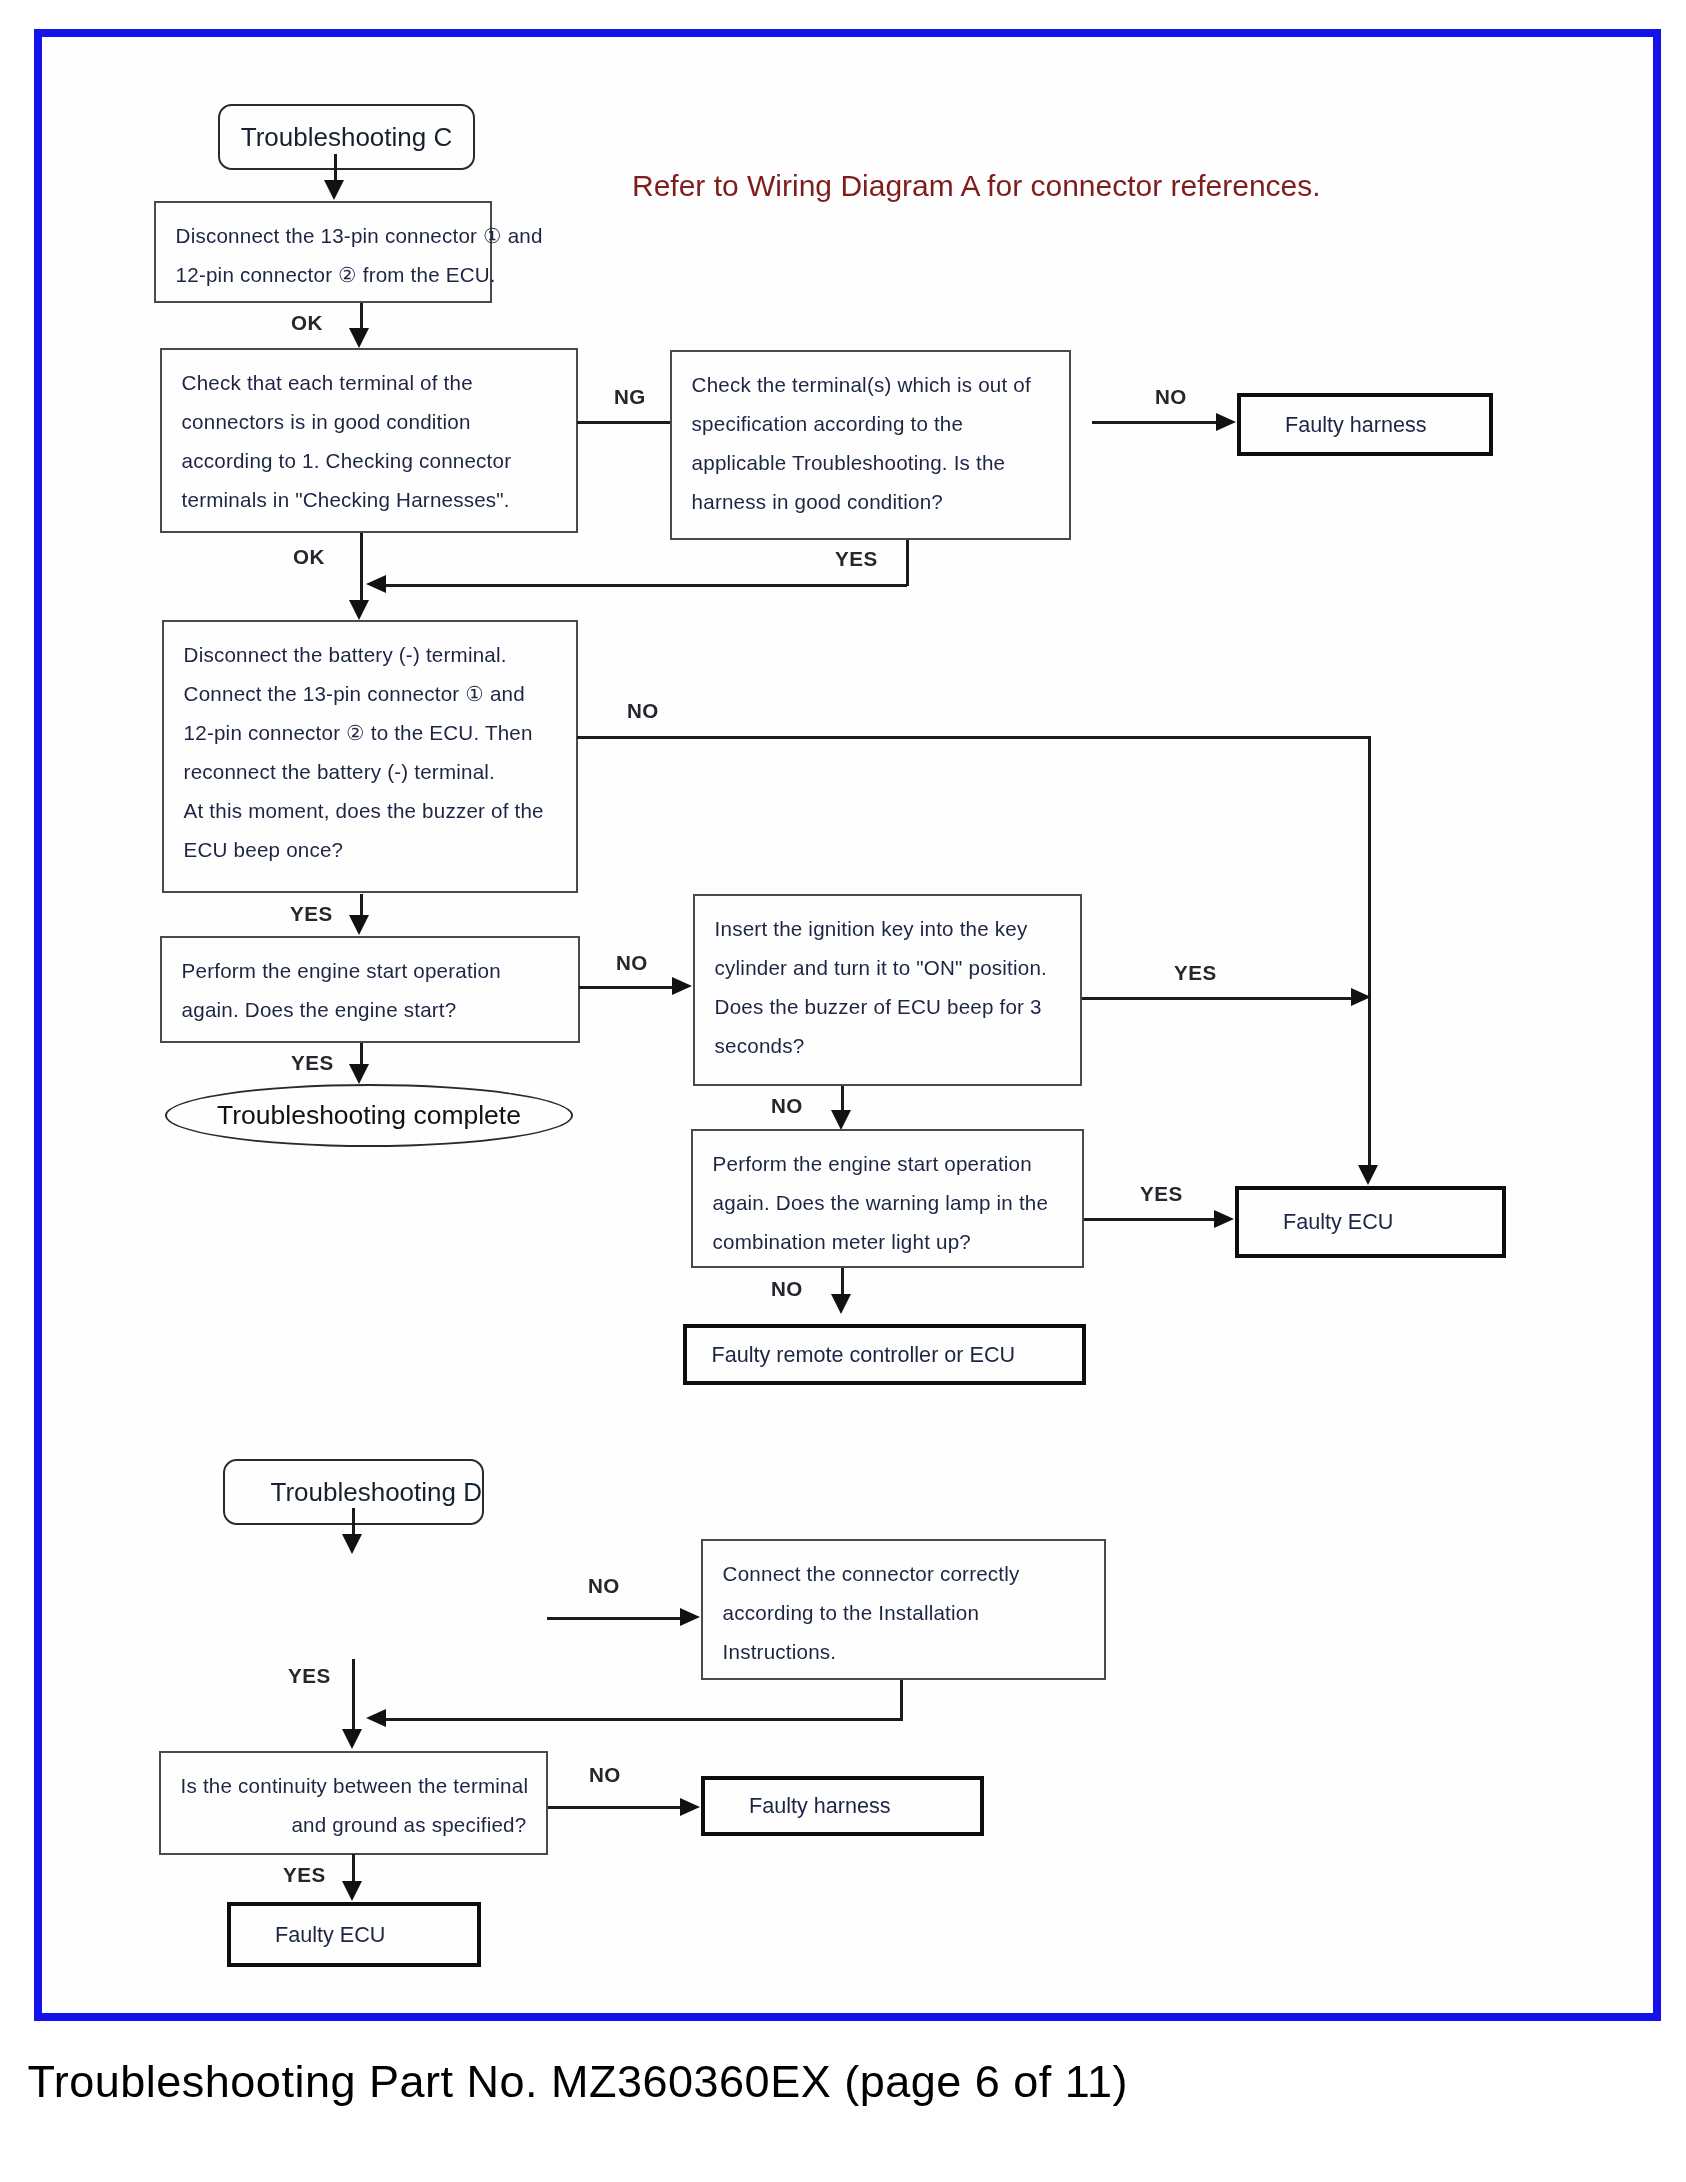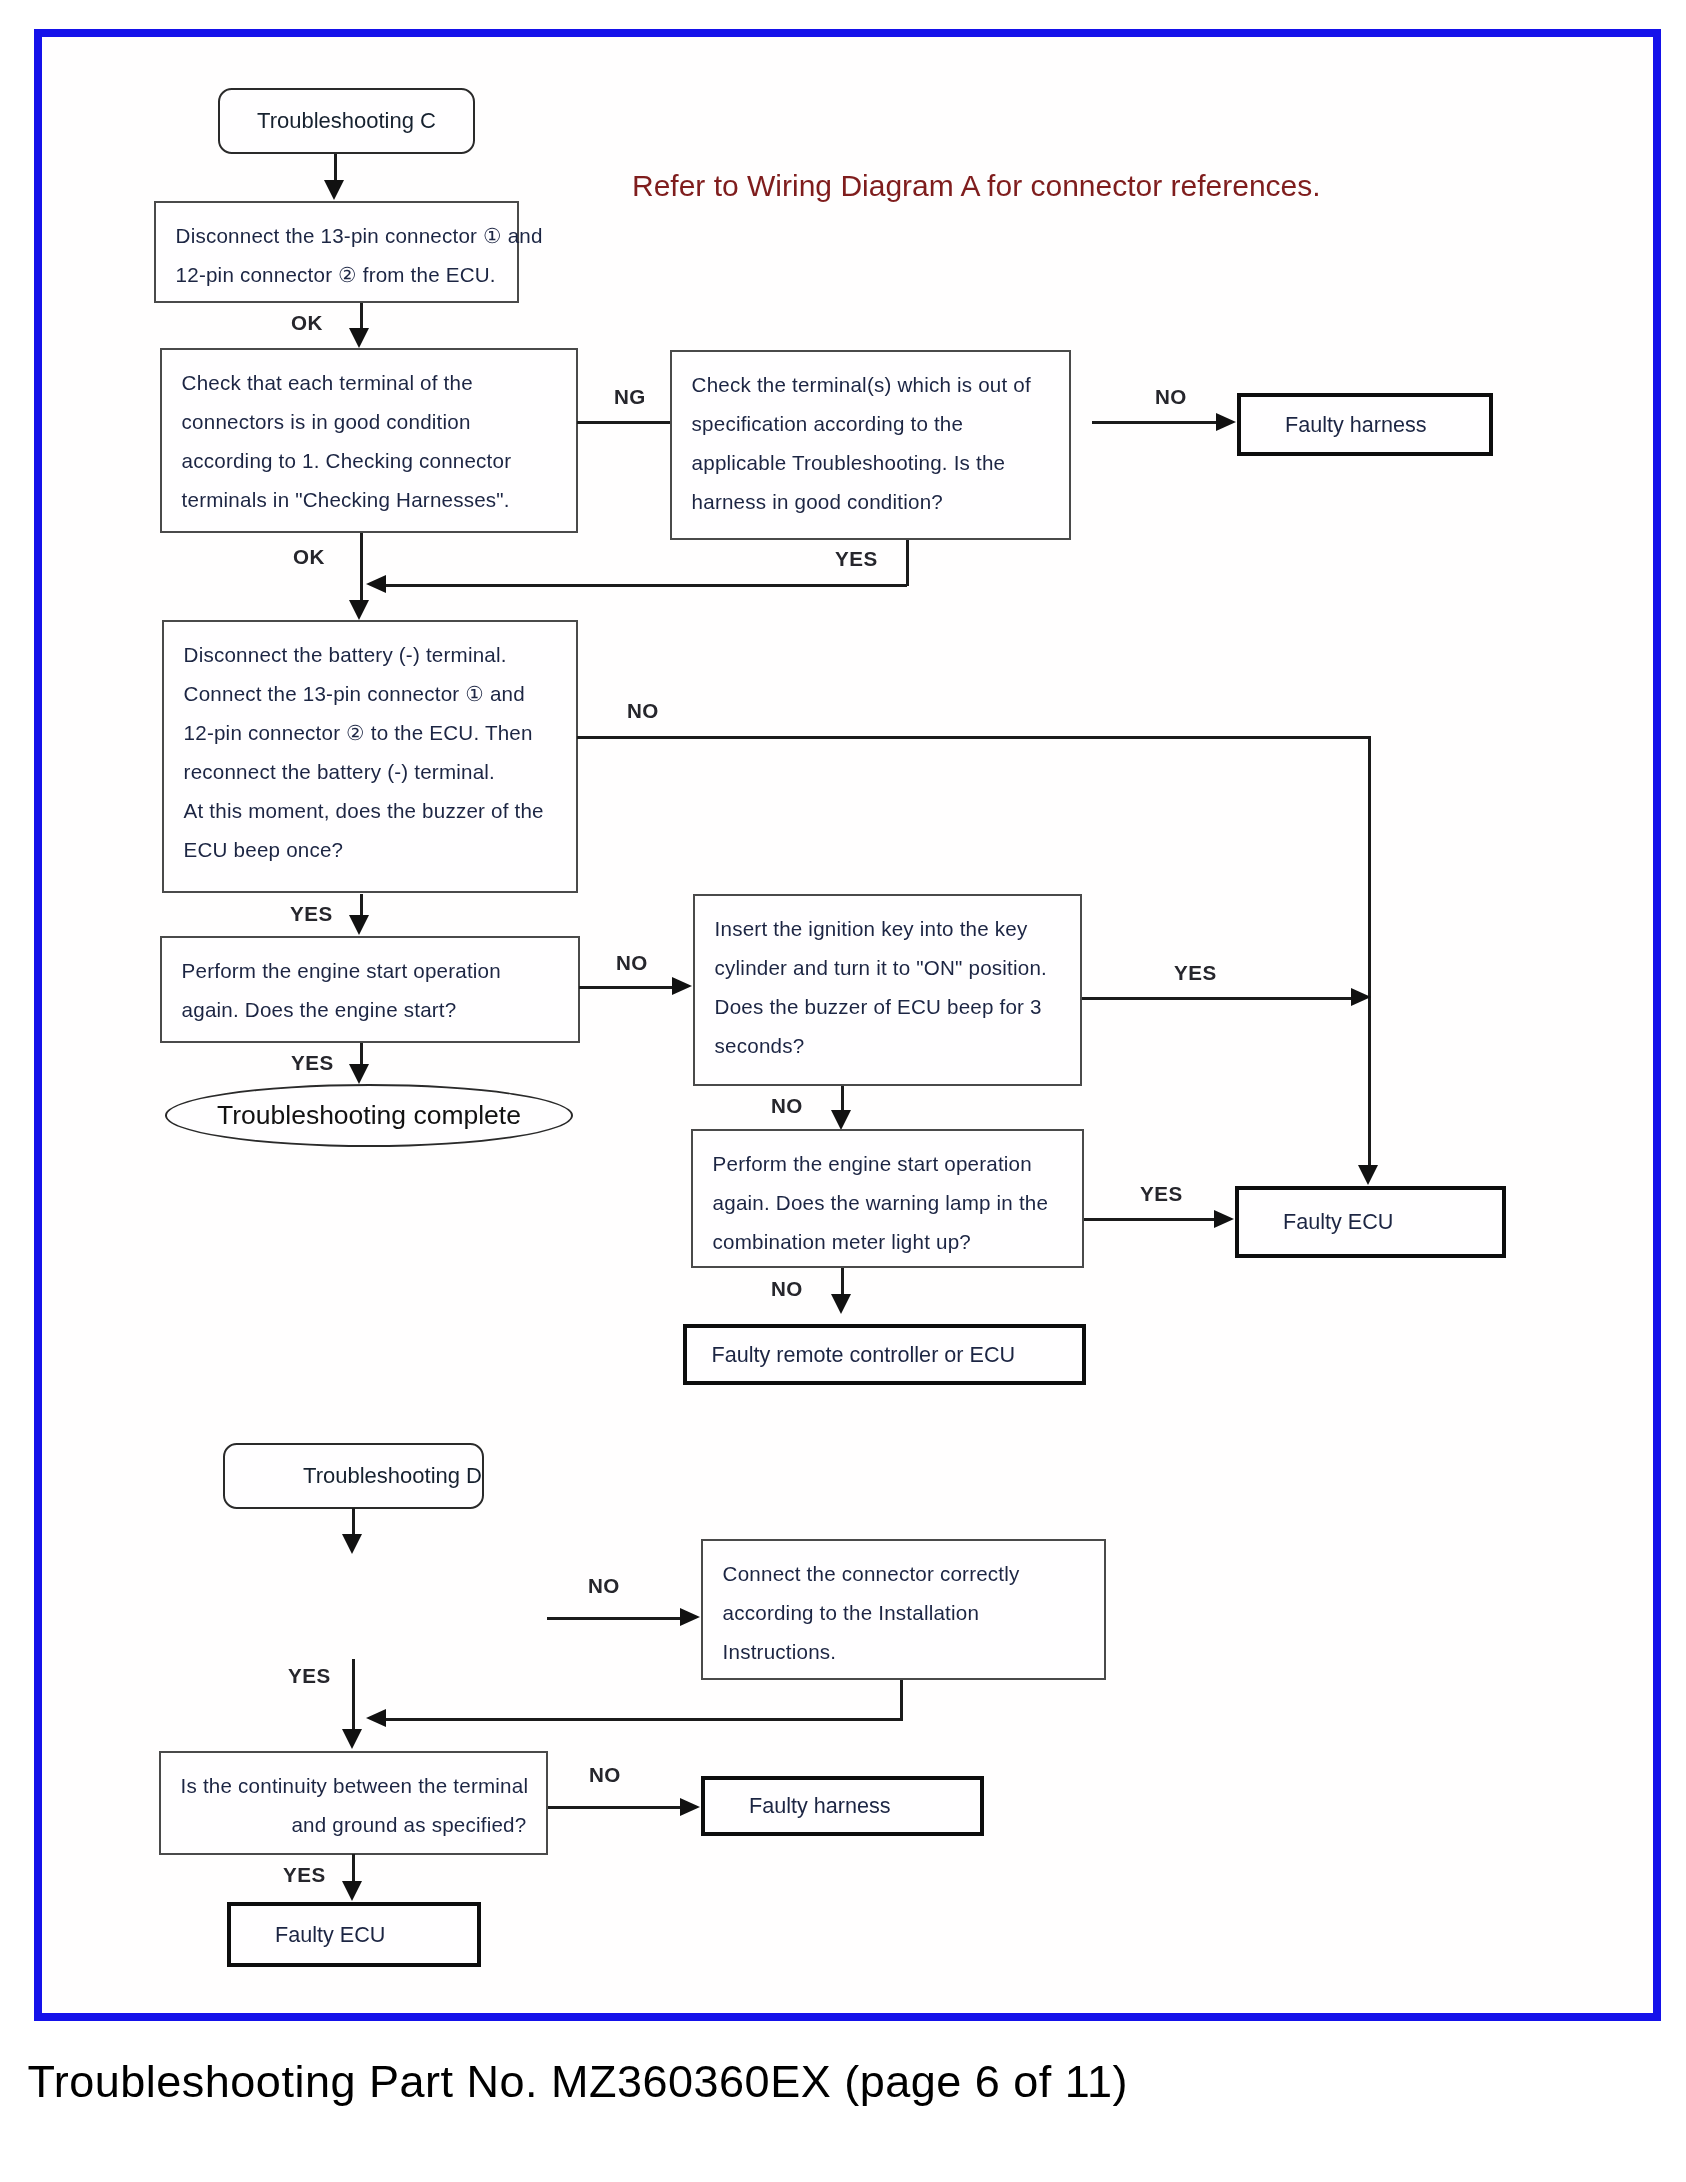--- a/index.html
+++ b/index.html
@@ -6,21 +6,21 @@
   body { background:#fff; font-family:"Liberation Sans", sans-serif; }
   .page { position:relative; width:1687px; height:2183px; background:#ffffff; overflow:hidden; }
   .abs { position:absolute; }
   .frame { left:34px; top:29px; width:1627px; height:1992px; border:8.8px solid #1512ea; background:#fffefe; }
   .box { border:2.9px solid #4a4a4a; background:#fffeff; color:#1c2543; font-size:20.6px;
          padding:12.7px 19.6px; line-height:39px; letter-spacing:0.2px; }
   .box .ln { white-space:nowrap; }
   .result { border:4.9px solid #0d0d0d; background:#fffeff; color:#1c2543; font-size:21.6px;
             display:flex; align-items:center; padding-left:44px; }
   .start { border:2.9px solid #2a2a2a; border-radius:13.7px; background:#fffeff; color:#16212f;
-           font-size:22px; display:flex; align-items:center; justify-content:center; }
+           font-size:26px; display:flex; align-items:center; justify-content:center;margin-top:16px; }
   .ellipse { border:2.9px solid #2a2a2a; border-radius:50%; background:#fffeff; color:#121212;
              font-size:26.5px; display:flex; align-items:center; justify-content:center; }
   .hline, .vline { background:#1b1b1b; }
   .hline { height:2.9px; } .vline { width:2.9px; }
   .ah-down { width:0; height:0; border-left:10.8px solid transparent; border-right:10.8px solid transparent; border-top:20.6px solid #111; }
   .ah-right { width:0; height:0; border-top:9.8px solid transparent; border-bottom:9.8px solid transparent; border-left:20.6px solid #111; }
   .ah-left  { width:0; height:0; border-top:9.8px solid transparent; border-bottom:9.8px solid transparent; border-right:20.6px solid #111; }
   .lbl { font-size:20.6px; color:#26262c; font-weight:600; letter-spacing:0.5px; }
   .note { font-size:30px; color:#7f1d1d; }
   .caption { font-size:45px; font-weight:normal; color:#000; letter-spacing:0.5px; }
@@ -33,21 +33,21 @@
 
   <div class="abs note" style="left:632px; top:169px;">Refer to Wiring Diagram A for connector references.</div>
 
   <div class="abs start" style="left:218px; top:88px; width:257px; height:66px;">
     <span>Troubleshooting C</span>
   </div>
 
   <div class="abs vline" style="left:334px; top:154px; height:28px;"></div>
   <div class="abs ah-down" style="left:324px; top:180px;"></div>
 
-  <div class="abs box" style="left:154px; top:201px; width:365px; height:102px;">
+  <div class="abs box" style="left:154px; top:201px; width:338px; height:102px;">
     <div class="ln">Disconnect the 13-pin connector ① and</div>
     <div class="ln">12-pin connector ② from the ECU.</div>
   </div>
 
   <div class="abs lbl" style="left:291px; top:311px;">OK</div>
   <div class="abs vline" style="left:360px; top:303px; height:27.4px;"></div>
   <div class="abs ah-down" style="left:349px; top:328px;"></div>
 
   <div class="abs box" style="left:160px; top:348px; width:418px; height:185px;">
     <div class="ln">Check that each terminal of the</div>

